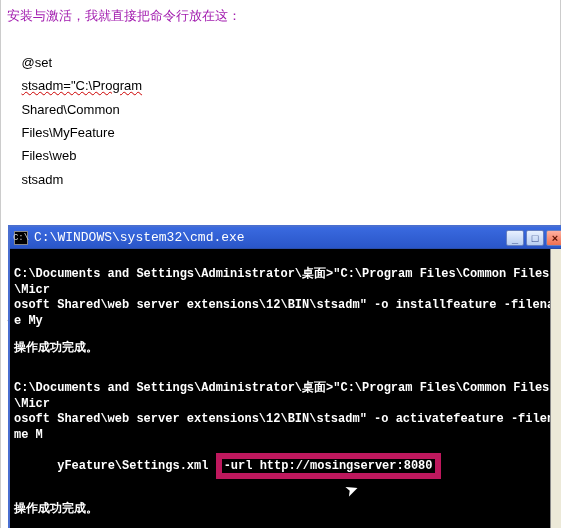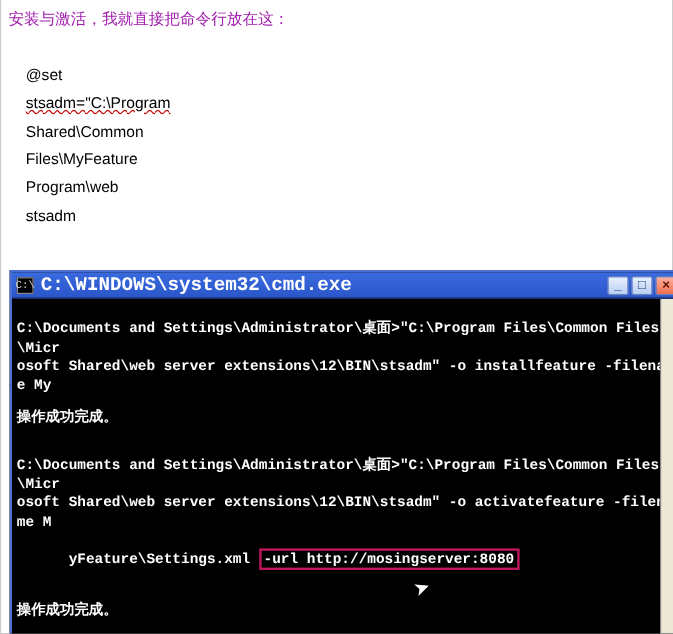--- a/index.html
+++ b/index.html
@@ -48,22 +48,22 @@
     border: 1px solid #888;
     margin-right: 6px;
     display: inline-flex;
     align-items: center;
     justify-content: center;
     font-size: 9px; color: #ccc;
     font-family: "Courier New", monospace;
   }
   .titletext {
     color: #fff;
-    font-size: 16px;
-    font-weight: bold;
+    font-size: 13px;
+    font-weight: normal;
     flex: 1;
     font-family: "SimSun", "Courier New", monospace;
     white-space: nowrap;
     overflow: hidden;
   }
   .winbtns { display: flex; gap: 2px; }
   .winbtn {
     width: 18px; height: 16px;
     background: linear-gradient(to bottom,#e8f0ff,#b8cef0);
     border: 1px solid #667fc0;
@@ -81,21 +81,21 @@
     font-weight: bold;
     padding: 6px 4px 12px 4px;
     line-height: 1.3;
     position: relative;
     min-height: 260px;
     overflow: hidden;
   }
   .cl { white-space: pre-wrap; word-break: break-all; }
   .sp { height: 12px; }
   .hlbox {
-    border: 2px solid #be185d;
+    border: 6px solid #be185d;
     display: inline;
     padding: 0 2px;
   }
   .cursor-arrow {
     position: absolute;
     left: 345px;
     top: 480px;
     color: #fff;
     font-size: 16px;
     z-index: 10;
@@ -114,21 +114,21 @@
 <body>
 
 <div class="doc">
   <p class="para red">安装与激活，我就直接把命令行放在这：</p>
 
   <p class="para">
     <span>@set</span><span class="wordspace"></span>
     <span class="squiggle">stsadm="C:\Program</span><span class="wordspace"></span>
     <span>Shared\Common</span><span class="wordspace"></span>
     <span>Files\MyFeature</span><span class="wordspace"></span>
-    <span>Program\web</span><span class="wordspace"></span>
+    <span>Files\web</span><span class="wordspace"></span>
     <span>stsadm</span>
   </p>
   <p class="para">
     <span class="squiggle">extensions\12\BIN\stsadm"</span>
     <span class="ret">↵</span>
   </p>
   <p class="para"><span class="ret">↵</span></p>
 
   <p class="para">
     <span class="squiggle">%stsadm%</span>&nbsp;&nbsp;

